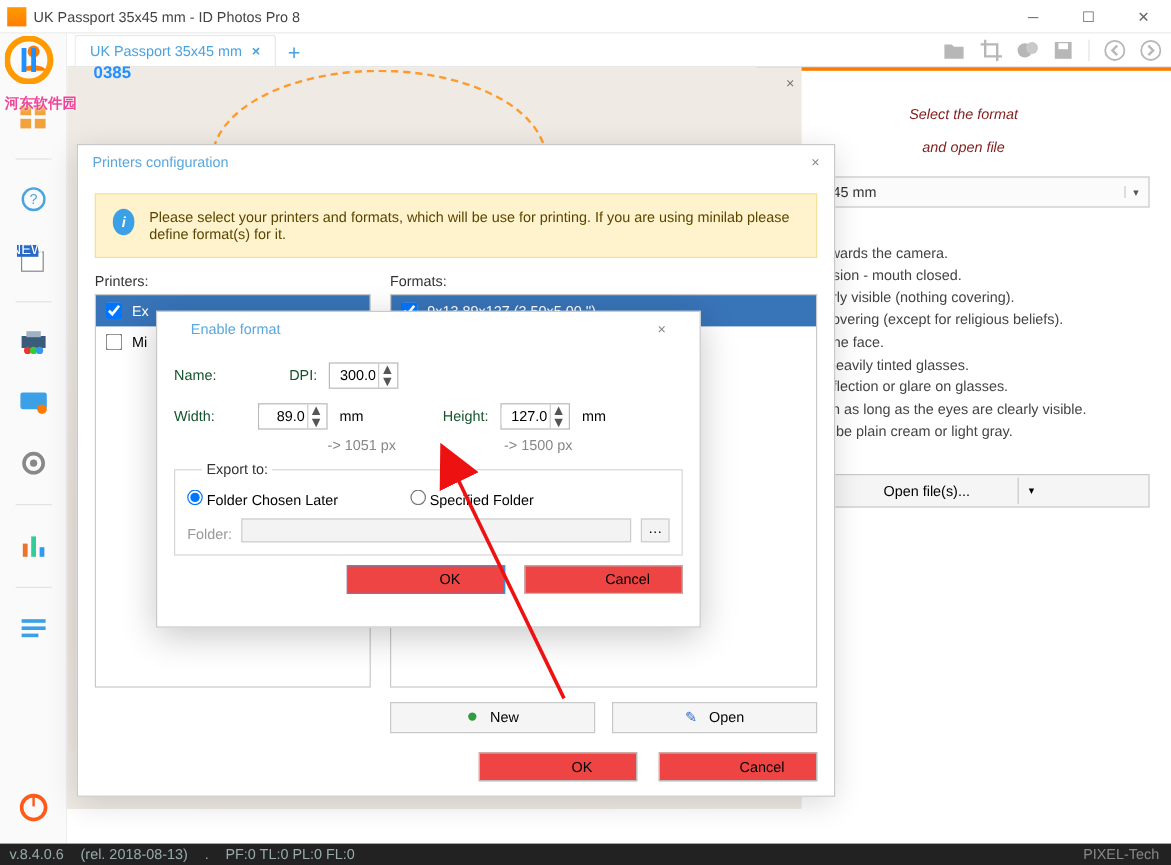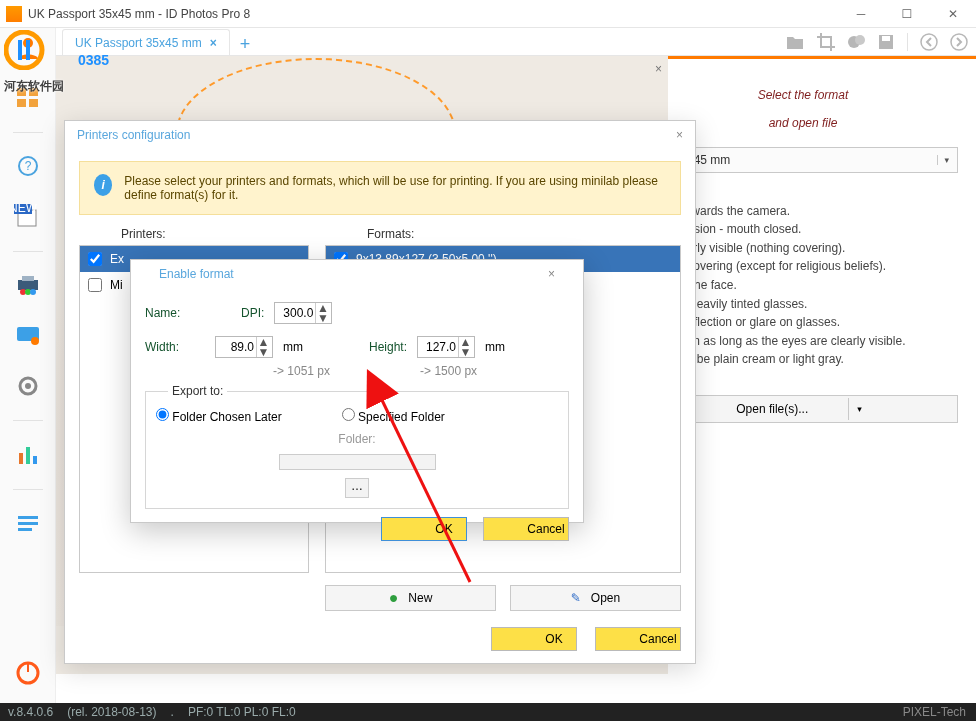--- a/index.html
+++ b/index.html
@@ -12,21 +12,21 @@
 .win-btn { width: 46px; height: 28px; display: flex; align-items: center; justify-content: center; color: #666; }
 
 
 .left-rail { position: absolute; left: 0; top: 28px; bottom: 18px; width: 56px; background: #fafafa; border-right: 1px solid #eee; display: flex; flex-direction: column; align-items: center; padding-top: 4px; gap: 18px; }
 .rail-icon { width: 32px; height: 32px; display: flex; align-items: center; justify-content: center; color: #555; position: relative; }
 .rail-icon.active { color: #ff7a00; }
 .rail-sep { width: 30px; height: 1px; background: #e2e2e2; }
 .rail-bottom { margin-top: auto; margin-bottom: 14px; }
 
 
-.wm { position: absolute; left: 4px; top: 30px; color: #404040; font-weight: bold; font-size: 22px; text-shadow: 0 0 3px #fff; pointer-events:none; }
+.wm { position: absolute; left: 4px; top: 30px; color: #ec4899; font-weight: bold; font-size: 22px; text-shadow: 0 0 3px #fff; pointer-events:none; }
 .wm2 { position: absolute; left: 78px; top: 52px; color: #1e90ff; font-weight: bold; font-size: 14px; pointer-events:none; }
 
 
 .work { position:absolute; left:56px; top:28px; right:0; bottom:18px; background:#fff; }
 
 
 .tabstrip { height:28px; display:flex; align-items:flex-end; padding-left:6px; border-bottom:1px solid #e6e6e6; }
 .doctab { height:26px; padding:0 12px; display:flex; align-items:center; gap:8px; border:1px solid #e6e6e6; border-bottom:none; background:#fff; color:#4aa3df; border-top-left-radius:3px; border-top-right-radius:3px;}
 .doctab .close-x { color:#4aa3df; font-weight:bold;}
 .doctab-add { color:#4aa3df; font-size:18px; padding:0 10px;}
@@ -58,49 +58,49 @@
 
 
 .dlg1 { position:absolute; left:64px; top:120px; width:632px; height:544px; background:#fff; border:1px solid #c9c9c9; box-shadow:0 6px 24px rgba(0,0,0,.15);}
 .dlg1-title{height:28px; display:flex; align-items:center; padding:0 12px; color:#5aa7dd; font-size:16px;}
 .dlg1-title .x{margin-left:auto;color:#888;}
 .dlg1-body{padding:12px 14px 14px 14px;}
 .infobox{ background:#fff3cd; border:1px solid #f5df9a; padding:12px 14px; display:flex; gap:12px; align-items:flex-start; color:#5a4600;}
 .infobox .i{width:22px;height:22px;border-radius:50%;background:#3ca0e7;color:#fff;display:flex;align-items:center;justify-content:center;font-weight:bold;font-style:italic;}
 .cols{ display:flex; gap:16px; margin-top:12px;}
 .col{ flex:1;}
-.col h4{ font-weight:normal; color:#333; margin-bottom:4px;margin-left:42px;}
+.col h4{ font-weight:normal; color:#333; margin-bottom:4px;}
 .listbox{ border:1px solid #c9c9c9; height:328px; background:#fff;}
 .lrow{ height:26px; display:flex; align-items:center; gap:8px; padding:0 8px; font-size:12px;}
 .lrow.sel{ background:#3874b8; color:#fff;}
 .lrow input[type=checkbox]{ width:14px; height:14px;}
 .fmtbtns{ margin-top:12px; display:flex; gap:14px;}
 .widebtn{ flex:1; height:26px; border:1px solid #c9c9c9; background:#f5f5f5; display:flex; align-items:center; justify-content:center; gap:10px;}
 .plus{color:#2e9e3e;font-weight:bold;font-size:16px;}
 .pencil{color:#2b69c6;}
 .dlg1-foot{ position:absolute; right:14px; bottom:12px; display:flex; gap:18px;}
-.btn{ width:86px; height:24px; border:1px solid #b9b9b9; background:#fde047; display:flex;align-items:center;justify-content:center;padding-left:40px;}
+.btn{ width:132px; height:24px; border:1px solid #b9b9b9; background:#ef4444; display:flex;align-items:center;justify-content:center;padding-left:40px;}
 
 
 .dlg2{ position:absolute; left:130px; top:259px; width:454px; height:264px; background:#fff; border:1px solid #c9c9c9; box-shadow:0 8px 28px rgba(0,0,0,.22);}
 .dlg2-title{height:28px; display:flex; align-items:center; padding:0 28px; color:#5aa7dd; font-size:15px;}
 .dlg2-title .x{margin-left:auto;color:#888;}
 .dlg2-body{ padding:8px 14px;}
 .frm-row{ display:flex; align-items:center; height:34px; gap:10px;}
 .frm-row label{ width:60px; color:#14532d;}
 .txt{ border:1px solid #b9b9b9; height:22px; padding:0 6px; background:#fff;}
 .spin{ width:58px; border:1px solid #b9b9b9; height:22px; display:flex; align-items:center;}
 .spin input{ border:none; width:40px; text-align:right; padding-right:2px;}
 .spin .ar{ width:14px; display:flex; flex-direction:column; font-size:7px; color:#555; border-left:1px solid #ccc;}
 .spin .ar span{height:10px; text-align:center; line-height:10px;}
 .subpx{ color:#888; font-size:11px; display:flex; gap:90px; padding-left:128px;}
 .export-grp{ border:1px solid #d6d6d6; padding:6px 10px 10px 10px; margin-top:6px;}
 .export-grp legend{ font-size:12px; color:#333; padding:0 4px;margin-left:12px;}
 .radios{ display:flex; gap:60px; margin:4px 0 8px 0;}
-.folder-row{ display:flex; align-items:center; gap:8px;flex-direction:column;}
+.folder-row{ display:flex; align-items:flex-end; gap:8px;}
 .folder-row input{ flex:1; height:20px; border:1px solid #ccc; background:#f3f3f3;}
 .dots{ width:24px; height:20px; border:1px solid #ccc; background:#f3f3f3; text-align:center;}
 .dlg2-foot{ display:flex; gap:16px; justify-content:flex-end; padding:0 14px 12px 0;}
 .btn.primary{ border:1px solid #3f8fd8;}
 
 
 .arrow-svg{position:absolute; left:300px; top:282px; pointer-events:none;}
 
 svg{display:block;}
 </style>

